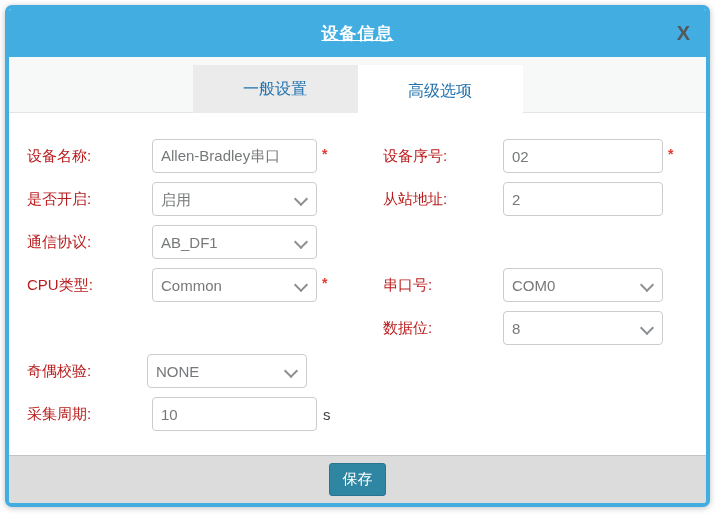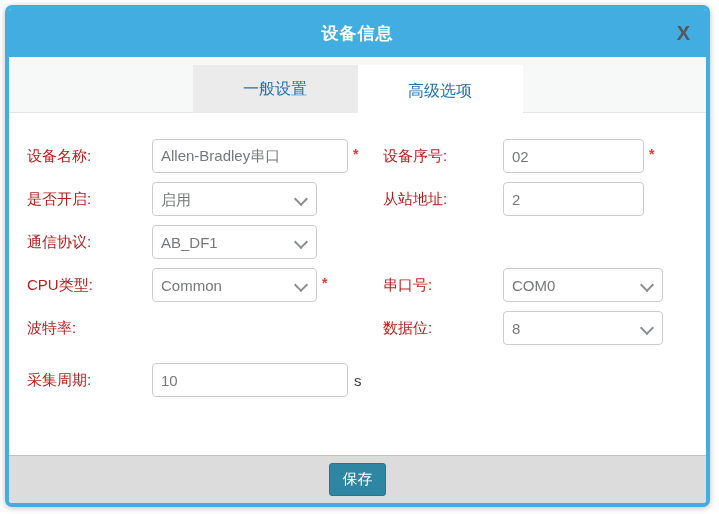--- a/index.html
+++ b/index.html
@@ -6,21 +6,21 @@
   html,body { width: 719px; height: 514px; background: #fff; overflow: hidden;
               font-family: "Liberation Sans", "DejaVu Sans", sans-serif; }
 
   .dialog { position: absolute; left: 5px; top: 5px; width: 705px; height: 502px;
             border: 4px solid #41ade1; border-radius: 7px; background: #fff;
             box-shadow: 0 1px 6px rgba(0,0,0,0.25); overflow: hidden; }
 
   
   .titlebar { height: 48px; background: #41ade1; position: relative;
               display: flex; align-items: center; justify-content: center; }
-  .titlebar .title { color: #fff; font-size: 17px; font-weight: bold; letter-spacing: 1px; }
+  .titlebar .title { color: #fff; font-size: 17px; font-weight: bold; letter-spacing: 1px; text-decoration: underline; }
   .close-btn { position: absolute; right: 16px; top: 50%; transform: translateY(-50%);
                color: #54585c; font-size: 20px; font-weight: bold; cursor: pointer;
                line-height: 1; background: none; border: none;
                font-family: "Liberation Sans", sans-serif; }
 
   
   .tabbar { height: 56px; background: #f7f8f8; border-bottom: 1px solid #e4e4e4;
             display: flex; justify-content: center; position: relative; overflow: visible; }
   .tab { width: 165px; margin-top: 8px; height: 48px; display: flex; align-items: center;
          justify-content: center; font-size: 16px; color: #2373ae; cursor: pointer; }
@@ -31,24 +31,24 @@
   .formarea { background: #fff; padding: 26px 0 0 18px; height: 342px; }
   .frow { display: flex; margin-bottom: 9px; }
   .frow.spacer { margin-top: 5px; }
   .fgroup { display: flex; align-items: center; }
   .fgroup.left { width: 356px; flex-shrink: 0; }
   .flabel { font-size: 15px; color: #b91c1c; }
   .fgroup.left  .flabel { width: 125px; }
   .fgroup.right .flabel { width: 120px; }
   .ctrl { display: flex; align-items: center; }
 
-  input.tinput { width: 196px; height: 34px; border: 1px solid #ccc; border-radius: 4px;
+  input.tinput { width: 165px; height: 34px; border: 1px solid #ccc; border-radius: 4px;
                  padding: 0 8px; font-size: 15px; color: #76787a; background: #fff;
                  outline: none; font-family: "Liberation Sans", "DejaVu Sans", sans-serif; }
-  .fgroup.right input.tinput { width: 141px; }
+  .fgroup.right input.tinput { width: 160px; }
 
   .select-wrap { position: relative; display: inline-block; }
   select { appearance: none; -webkit-appearance: none; -moz-appearance: none;
            width: 165px; height: 34px; border: 1px solid #ccc; border-radius: 4px;
            padding: 0 28px 0 8px; font-size: 15px; color: #76787a; background: #fff;
            outline: none; cursor: pointer;
            font-family: "Liberation Sans", "DejaVu Sans", sans-serif; }
   .fgroup.right select { width: 160px; }
   .chev { position: absolute; right: 11px; top: 12px; pointer-events: none; }
   .chev::before { content: ""; display: block; width: 8px; height: 8px;
@@ -148,34 +148,42 @@
           <span class="select-wrap">
             <select><option>COM0</option></select>
             <span class="chev"></span>
           </span>
         </span>
       </div>
     </div>
 
     <div class="frow spacer">
       <div class="fgroup left">
-        <span class="flabel">波特率:</span>
       </div>
       <div class="fgroup right">
         <span class="flabel">数据位:</span>
         <span class="ctrl">
           <span class="select-wrap">
             <select><option>8</option></select>
             <span class="chev"></span>
           </span>
         </span>
       </div>
     </div>
 
     <div class="frow">
+      <div class="fgroup right">
+        <span class="flabel">奇偶校验:</span>
+        <span class="ctrl">
+          <span class="select-wrap">
+            <select><option>NONE</option></select>
+            <span class="chev"></span>
+          </span>
+        </span>
+      </div>
     </div>
 
     <div class="frow spacer">
       <div class="fgroup left">
         <span class="flabel">采集周期:</span>
         <span class="ctrl">
           <input class="tinput" value="10" style="">
           <span class="suffix">s</span>
         </span>
       </div>

